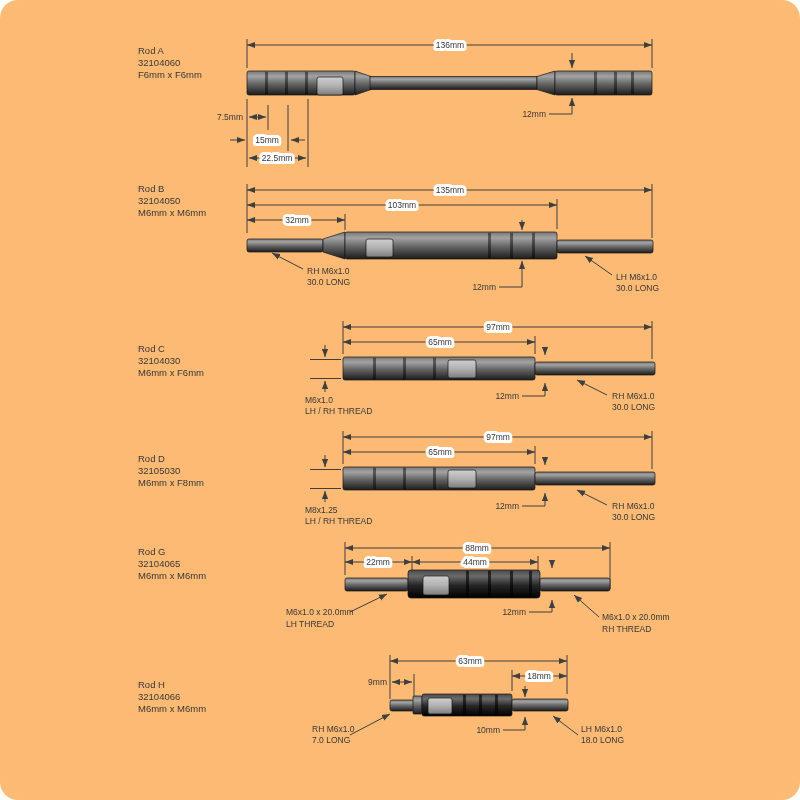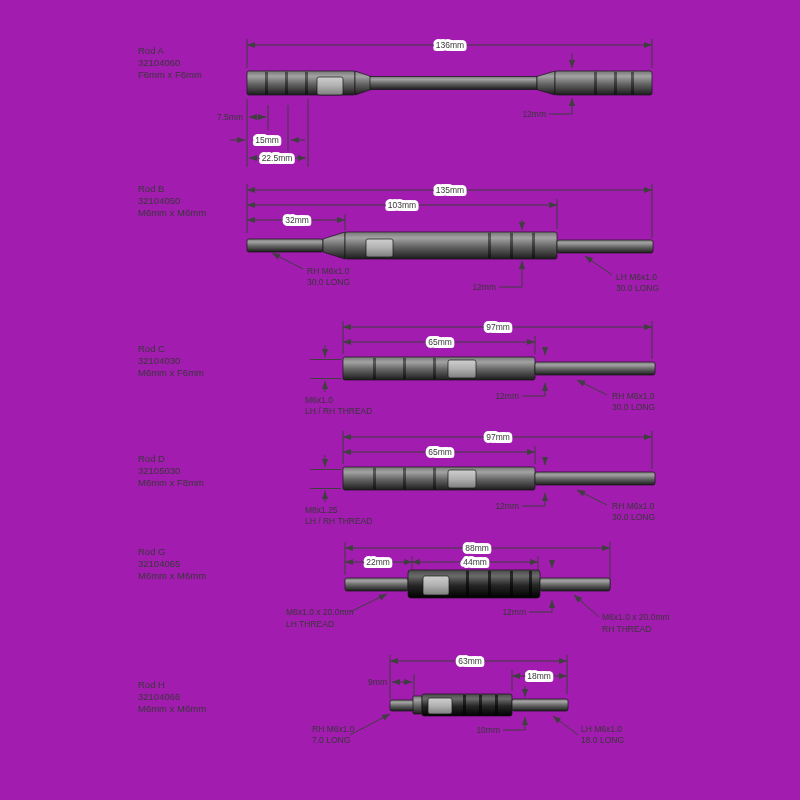--- a/index.html
+++ b/index.html
@@ -1,16 +1,16 @@
 <!DOCTYPE html>
 <html><head>
 <meta charset="utf-8">
 <style>
   html,body{margin:0;padding:0;background:#ffffff;}
-  .page{width:800px;height:800px;background:#a21caf;position:relative;overflow:hidden;}
+  .page{width:800px;height:800px;background:#fdba74;position:relative;overflow:hidden;border-radius:18px;}
   svg text{font-family:"Liberation Sans","DejaVu Sans",sans-serif;fill:#383838;}
   .t9{font-size:9.5px;}
   .t8{font-size:8.5px;}
   .halo{paint-order:stroke;stroke:#ffffff;stroke-width:6px;stroke-linejoin:round;}
   .d{stroke:#3f3f3f;stroke-width:1;fill:none;}
   .shape{stroke:#161616;stroke-width:0.7;}
   .groove{fill:rgba(0,0,0,0.45);}
   .grooved{fill:rgba(0,0,0,0.62);}
 </style>
 </head>

